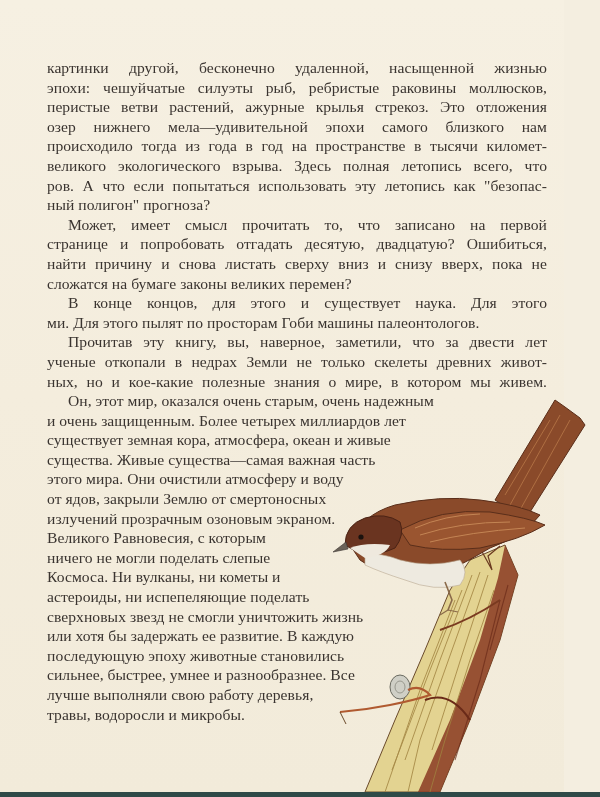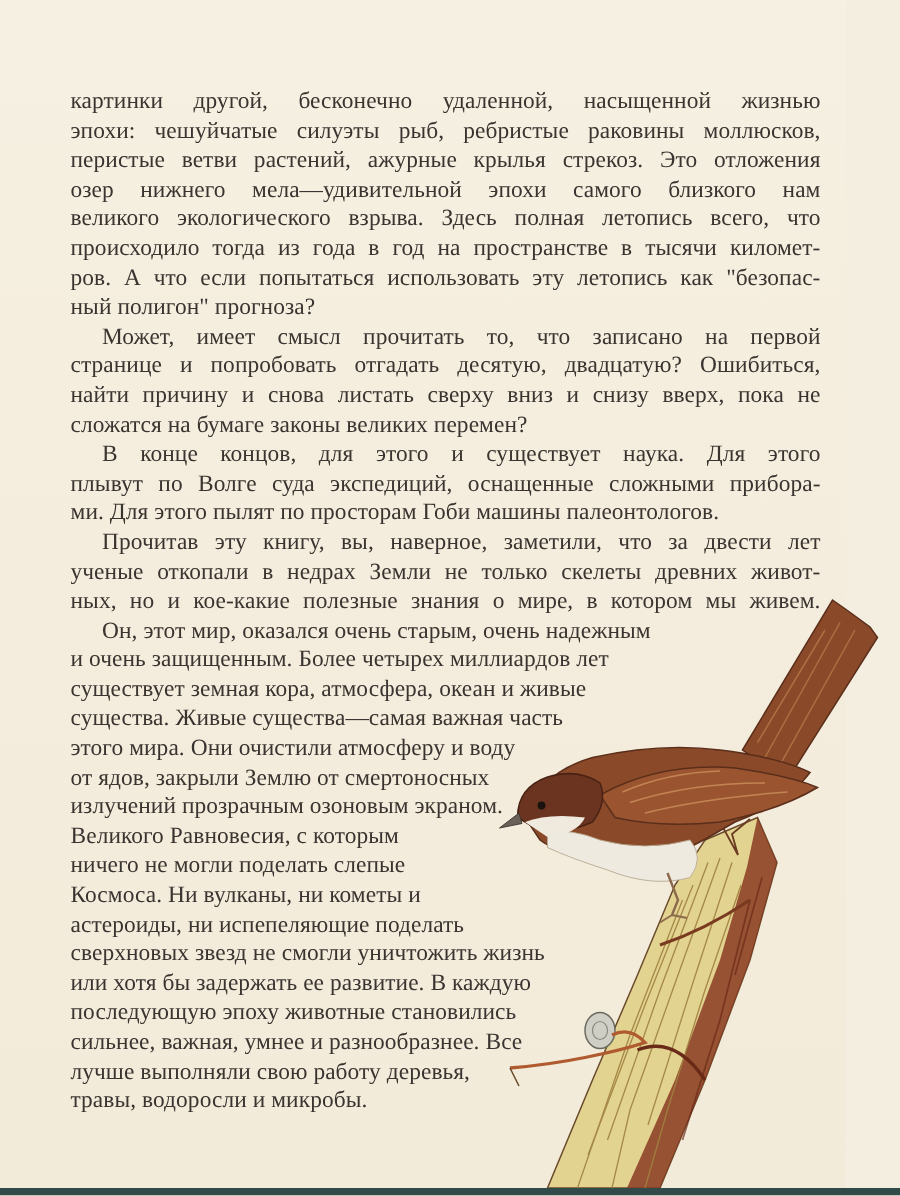--- a/index.html
+++ b/index.html
@@ -44,53 +44,52 @@
 <body>
 
 <div class="page">
 
   <div class="text-block">
 
     <span class="line">картинки другой, бесконечно удаленной, насыщенной жизнью</span>
     <span class="line">эпохи: чешуйчатые силуэты рыб, ребристые раковины моллюсков,</span>
     <span class="line">перистые ветви растений, ажурные крылья стрекоз. Это отложения</span>
     <span class="line">озер нижнего мела—удивительной эпохи самого близкого нам</span>
+    <span class="line">происходило тогда из года в год на пространстве в тысячи километ-</span>
     <span class="line">великого экологического взрыва. Здесь полная летопись всего, что</span>
-    <span class="line">происходило тогда из года в год на пространстве в тысячи километ-</span>
     <span class="line">ров. А что если попытаться использовать эту летопись как "безопас-</span>
     <span class="line last">ный полигон" прогноза?</span>
 
     <span class="line indent">Может, имеет смысл прочитать то, что записано на первой</span>
     <span class="line">странице и попробовать отгадать десятую, двадцатую? Ошибиться,</span>
     <span class="line">найти причину и снова листать сверху вниз и снизу вверх, пока не</span>
     <span class="line last">сложатся на бумаге законы великих перемен?</span>
 
     <span class="line indent">В конце концов, для этого и существует наука. Для этого</span>
-    <span class="line">плывут по Волге суда экспедиций, оснащенные сложными прибора-</span>
     <span class="line last">ми. Для этого пылят по просторам Гоби машины палеонтологов.</span>
 
     <span class="line indent">Прочитав эту книгу, вы, наверное, заметили, что за двести лет</span>
     <span class="line">ученые откопали в недрах Земли не только скелеты древних живот-</span>
     <span class="line">ных, но и кое-какие полезные знания о мире, в котором мы живем.</span>
 
     <span class="line indent free">Он, этот мир, оказался очень старым, очень надежным</span>
     <span class="line free">и очень защищенным. Более четырех миллиардов лет</span>
     <span class="line free">существует земная кора, атмосфера, океан и живые</span>
     <span class="line free">существа. Живые существа—самая важная часть</span>
     <span class="line free">этого мира. Они очистили атмосферу и воду</span>
     <span class="line free">от ядов, закрыли Землю от смертоносных</span>
     <span class="line free">излучений прозрачным озоновым экраном.</span>
     <span class="line free">Великого Равновесия, с которым</span>
     <span class="line free">ничего не могли поделать слепые</span>
     <span class="line free">Космоса. Ни вулканы, ни кометы и</span>
     <span class="line free">астероиды, ни испепеляющие поделать</span>
     <span class="line free">сверхновых звезд не смогли уничтожить жизнь</span>
     <span class="line free">или хотя бы задержать ее развитие. В каждую</span>
     <span class="line free">последующую эпоху животные становились</span>
-    <span class="line free">сильнее, важная, умнее и разнообразнее. Все</span>
+    <span class="line free">сильнее, быстрее, умнее и разнообразнее. Все</span>
     <span class="line free">лучше выполняли свою работу деревья,</span>
     <span class="line free">травы, водоросли и микробы.</span>
   </div>
 
   <svg class="illustration" viewBox="300 380 300 412" xmlns="http://www.w3.org/2000/svg">
 
     <g>
       <path d="M470 560 L505 545 L518 575 L500 640 L470 720 L440 792 L365 792 L395 720 L425 650 L450 590 Z" fill="#e3d391" stroke="#6a4a2a" stroke-width="1"></path>
       <path d="M505 545 L518 575 L500 640 L470 720 L440 792 L418 792 L450 720 L480 640 L498 578 Z" fill="#8a3a22" opacity="0.85"></path>
       <path d="M470 560 L480 548 L492 570 L488 556 L500 546" fill="none" stroke="#6a3a20" stroke-width="1.2"></path>

